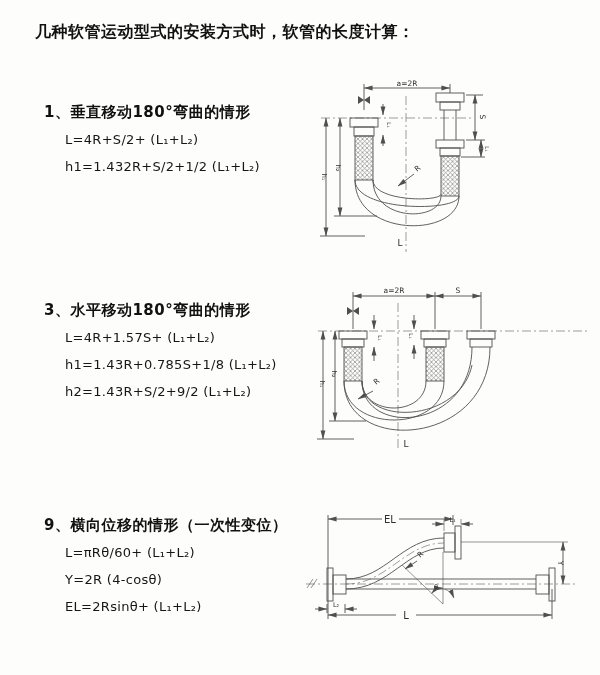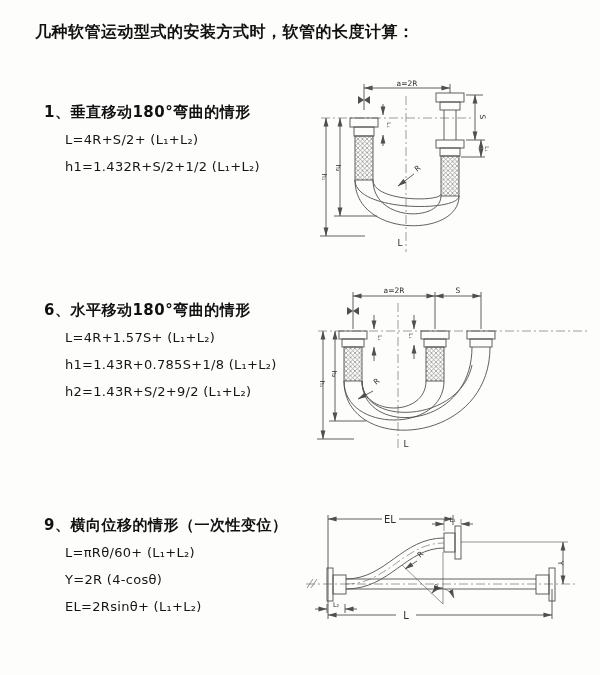--- a/index.html
+++ b/index.html
@@ -37,21 +37,21 @@
 
   <div class="title">几种软管运动型式的安装方式时，软管的长度计算：</div>
 
   <section class="sec" style="top:103px">
     <h2>1、垂直移动180°弯曲的情形</h2>
     <p>L=4R+S/2+ (L₁+L₂)</p>
     <p>h1=1.432R+S/2+1/2 (L₁+L₂)</p>
   </section>
 
   <section class="sec" style="top:301px">
-    <h2>6、水平移动180°弯曲的情形</h2>
+    <h2>3、水平移动180°弯曲的情形</h2>
     <p>L=4R+1.57S+ (L₁+L₂)</p>
     <p>h1=1.43R+0.785S+1/8 (L₁+L₂)</p>
     <p>h2=1.43R+S/2+9/2 (L₁+L₂)</p>
   </section>
 
   <section class="sec" style="top:516px">
     <h2>9、横向位移的情形（一次性变位）</h2>
     <p>L=πRθ/60+ (L₁+L₂)</p>
     <p>Y=2R (4-cosθ)</p>
     <p>EL=2Rsinθ+ (L₁+L₂)</p>

